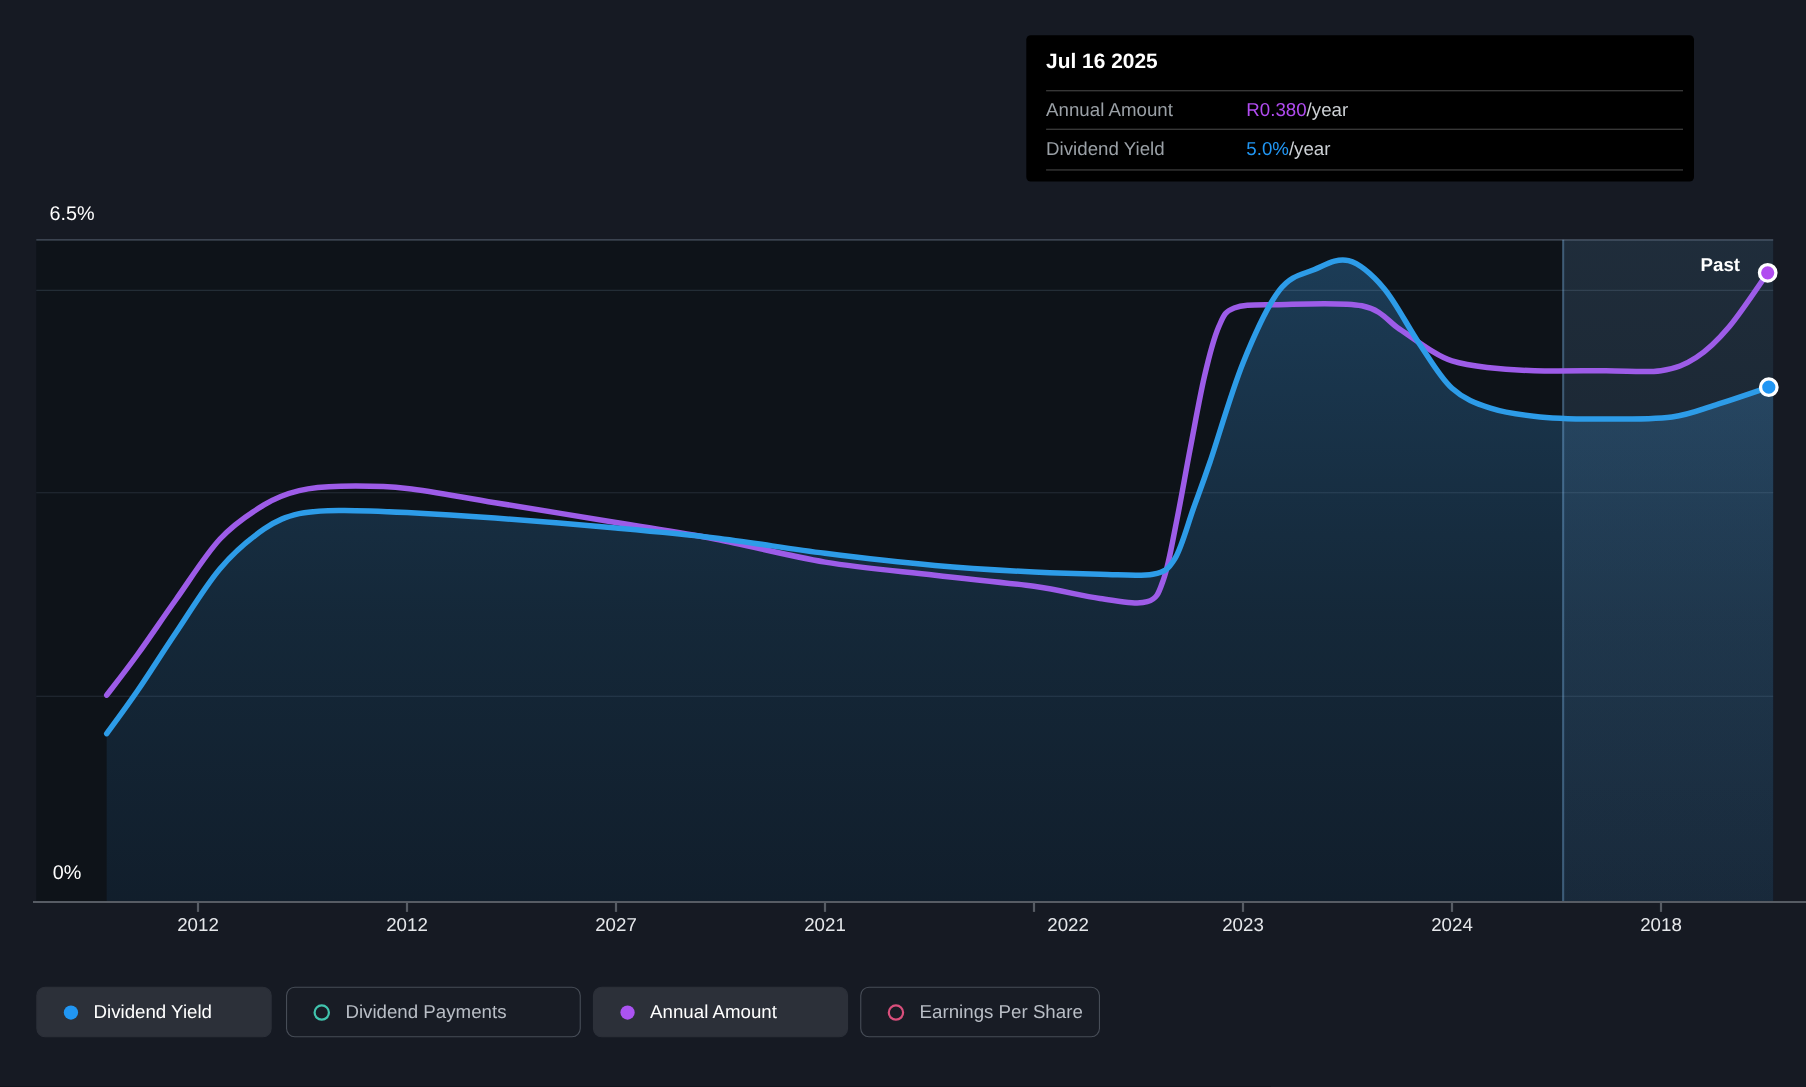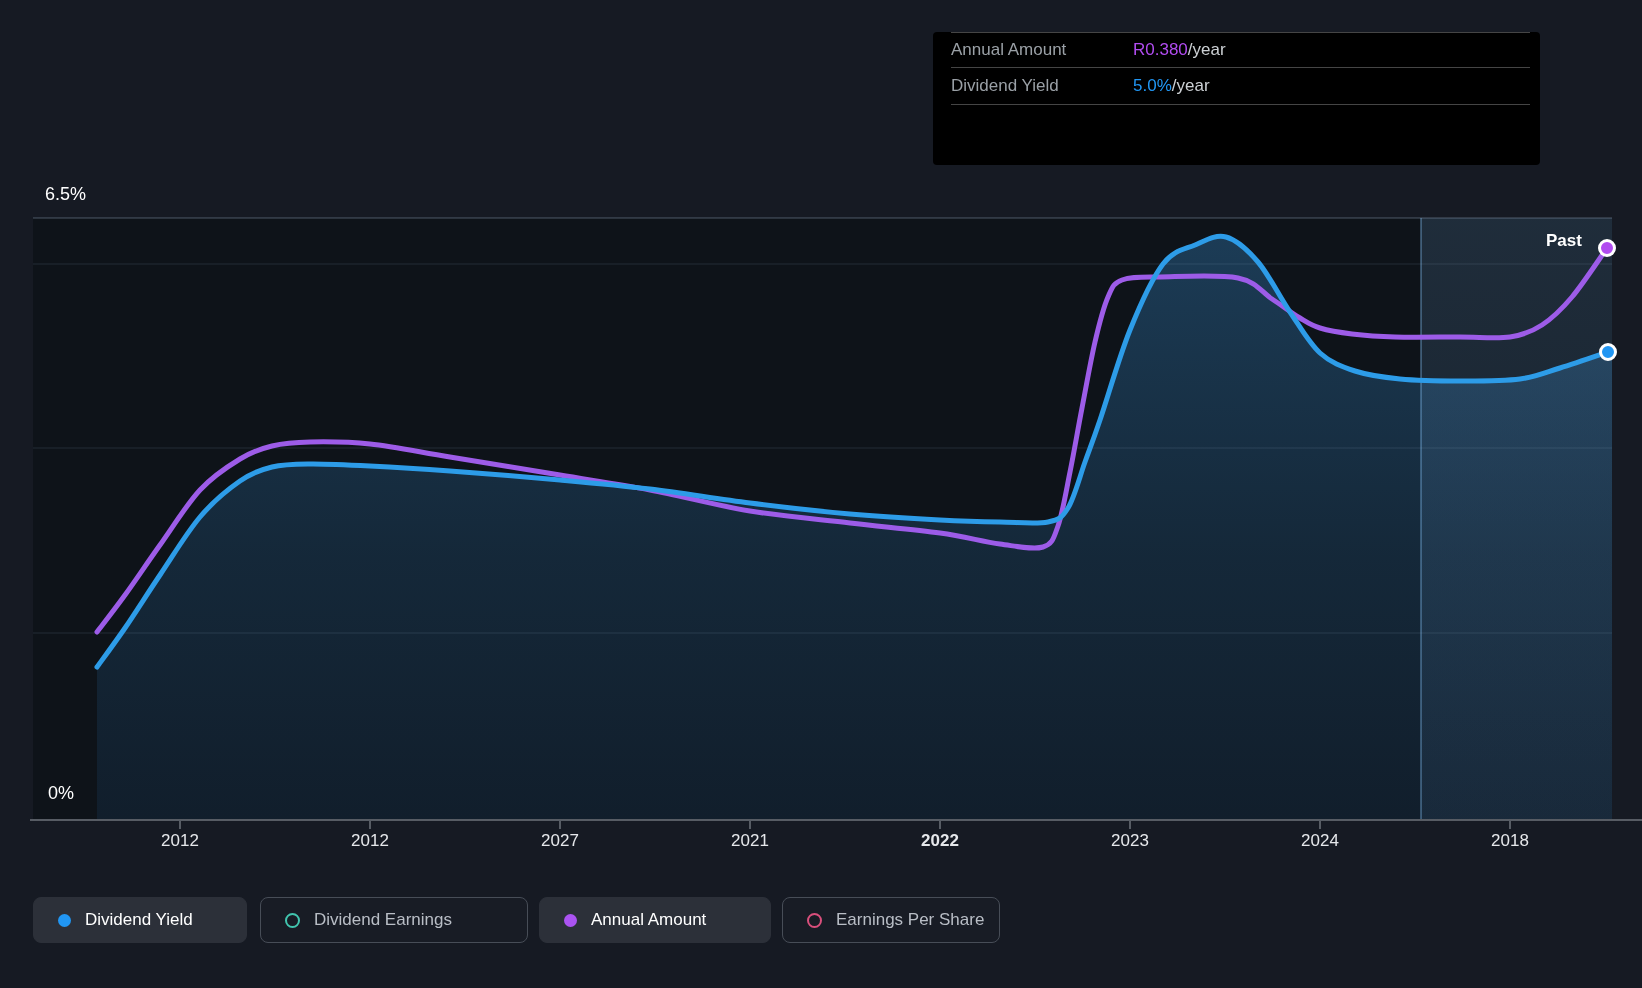--- a/index.html
+++ b/index.html
@@ -71,47 +71,48 @@
 
   <div class="abs ylab" style="left:45px;top:184px;">6.5%</div>
   <div class="abs ylab" style="left:48px;top:783px;">0%</div>
   <div class="abs past">Past</div>
 
   <div id="xlabels">
       <div class="xlab" style="left: 180px;">2012</div>
       <div class="xlab" style="left: 370px;">2012</div>
       <div class="xlab" style="left: 560px;">2027</div>
       <div class="xlab" style="left: 750px;">2021</div>
-      <div class="xlab" style="left: 940px; font-weight: bold;">2022</div>
+      <div class="xlab" style="left: 971px;">2022</div>
       <div class="xlab" style="left: 1130px;">2023</div>
       <div class="xlab" style="left: 1320px;">2024</div>
       <div class="xlab" style="left: 1510px;">2018</div>
     </div>
 
   <div class="abs tooltip">
+    <div class="tt-title">Jul 16 2025</div>
     <div class="tt-row tt-row1">
       <span class="tt-label">Annual Amount</span>
       <span class="tt-value" id="tt-val-0" style="color: rgb(177, 76, 240);">R0.380</span>
       <span class="tt-suffix">/year</span>
     </div>
     <div class="tt-row tt-row2">
       <span class="tt-label">Dividend Yield</span>
       <span class="tt-value" id="tt-val-1" style="color: rgb(33, 150, 243);">5.0%</span>
       <span class="tt-suffix">/year</span>
     </div>
   </div>
 
   <div id="legend">
       <div class="btn active" style="left: 33px; width: 214px;">
         <span class="marker" style="background: rgb(33, 150, 243);"></span>
         <span>Dividend Yield</span>
       </div>
       <div class="btn inactive" style="left: 260px; width: 268px;">
         <span class="marker ring" style="color: rgb(65, 196, 174);"></span>
-        <span>Dividend Earnings</span>
+        <span>Dividend Payments</span>
       </div>
       <div class="btn active" style="left: 539px; width: 232px;">
         <span class="marker" style="background: rgb(171, 83, 242);"></span>
         <span>Annual Amount</span>
       </div>
       <div class="btn inactive" style="left: 782px; width: 218px;">
         <span class="marker ring" style="color: rgb(217, 79, 124);"></span>
         <span>Earnings Per Share</span>
       </div>
     </div>

